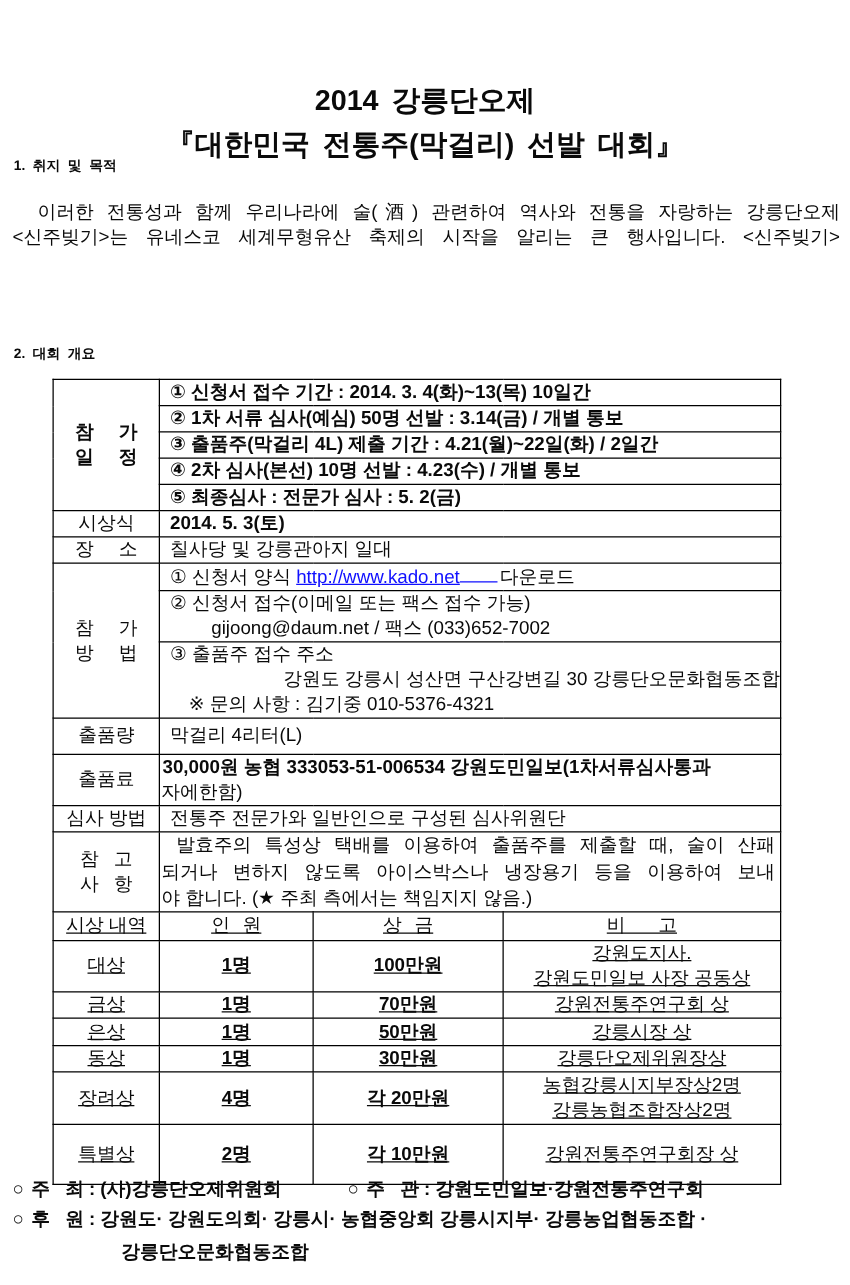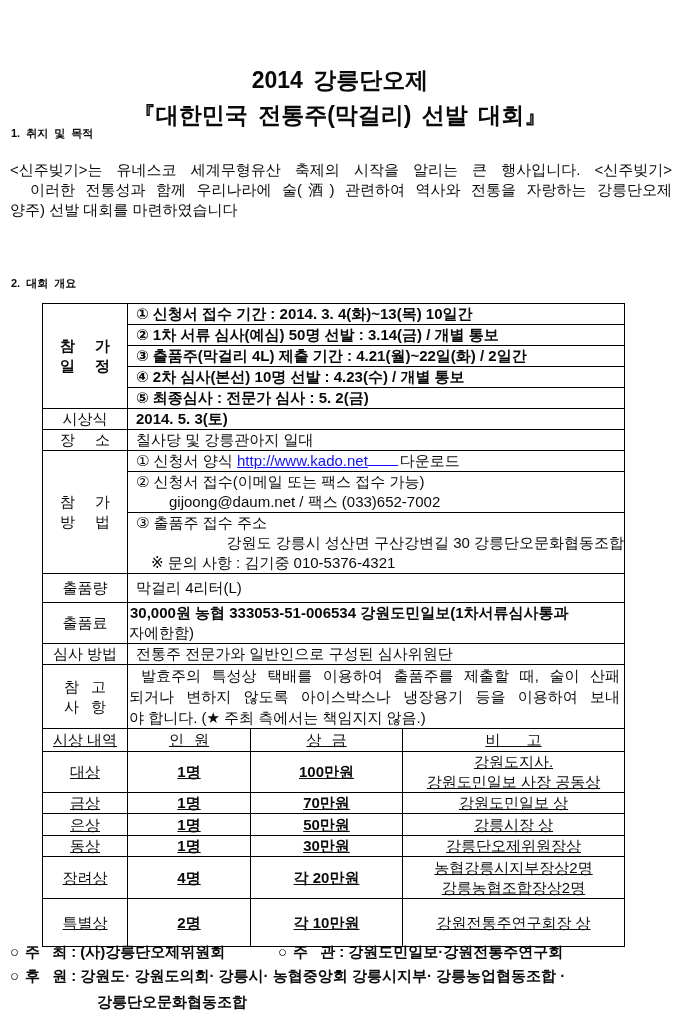--- a/index.html
+++ b/index.html
@@ -50,23 +50,22 @@
   .footer .sep { margin-right: 4px; }
 </style>
 </head>
 <body>
 
 <div class="abs title" style="top:67px;">2014 강릉단오제</div>
 <div class="abs title" style="top:102px;">『대한민국 전통주(막걸리) 선발 대회』</div>
 
 <div class="abs heading" style="top:123px;">1. 취지 및 목적</div>
 <div class="abs para" style="top:160px;">
+  <div class="ln j indent">이러한 전통성과 함께 우리나라에 술(酒) 관련하여 역사와 전통을 자랑하는 강릉단오제</div>
   <div class="ln j">&lt;신주빚기&gt;는 유네스코 세계무형유산 축제의 시작을 알리는 큰 행사입니다. &lt;신주빚기&gt;</div>
-  <div class="ln j indent">이러한 전통성과 함께 우리나라에 술(酒) 관련하여 역사와 전통을 자랑하는 강릉단오제</div>
-  <div class="ln">양주) 선발 대회를 마련하였습니다</div>
 </div>
 
 <div class="abs heading" style="top:273px;">2. 대회 개요</div>
 
 <table class="ov">
   <colgroup>
     <col style="width:85px">
       <col style="width:123px">
       <col style="width:152px">
       <col style="width:222px">
@@ -172,21 +171,21 @@
     <td class="c">
       <span class="line">강원도지사.</span>
       <span class="line">강원도민일보 사장 공동상</span>
     </td>
   </tr>
   <tr style="height:21px">
     <td class="c">금상</td>
     <td class="c bold">1명</td>
     <td class="c bold">70만원</td>
     <td class="c">
-      <span class="line">강원도민일보 상</span>
+      <span class="line">강원전통주연구회 상</span>
       <span class="line"></span>
     </td>
   </tr>
   <tr style="height:22px">
     <td class="c">은상</td>
     <td class="c bold">1명</td>
     <td class="c bold">50만원</td>
     <td class="c">
       <span class="line">강릉시장 상</span>
       <span class="line"></span>

